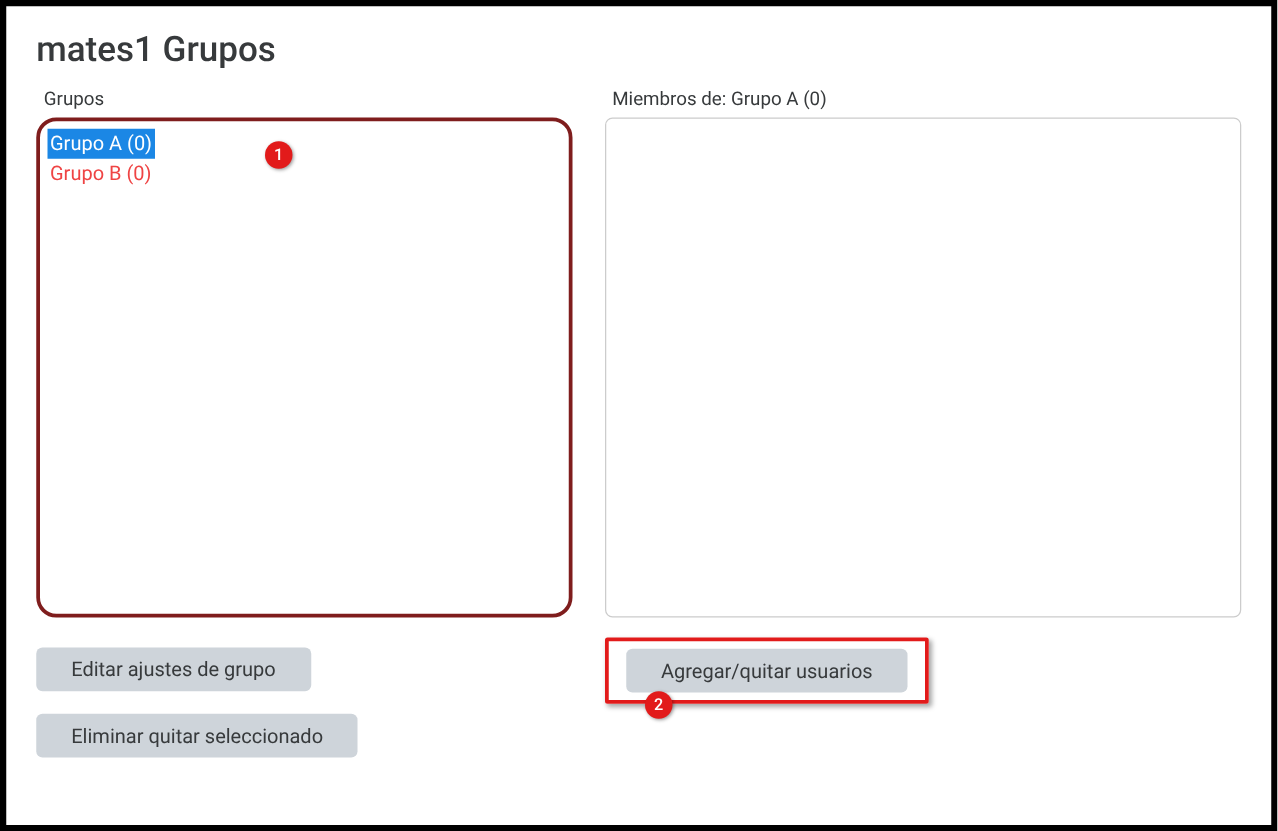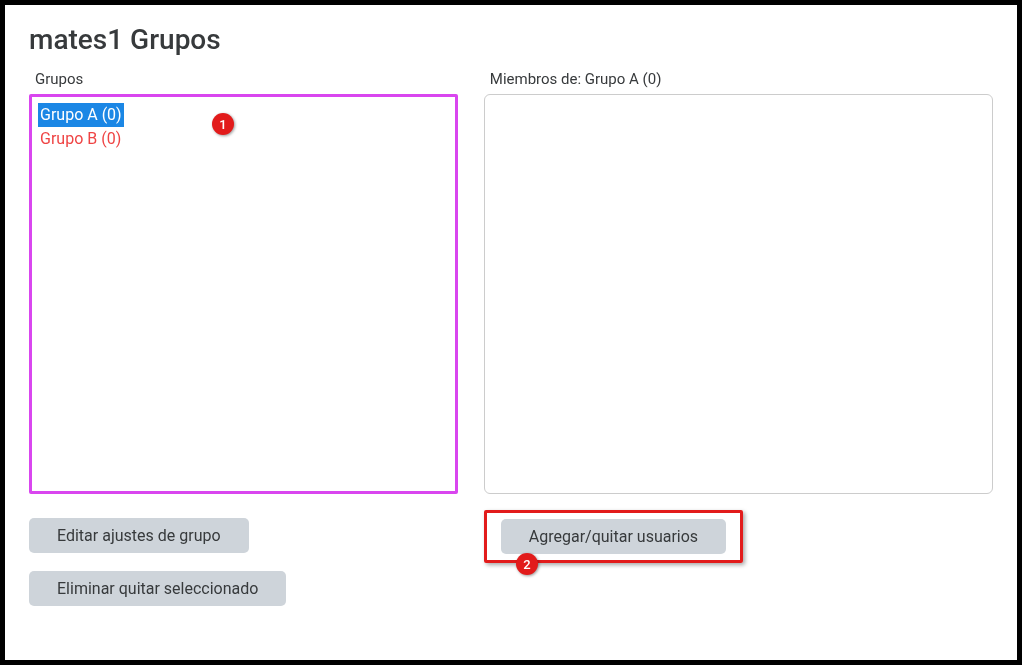--- a/index.html
+++ b/index.html
@@ -39,22 +39,22 @@
     }
     .listbox {
       border: 1px solid #ccc;
       border-radius: 6px;
       height: 400px;
       padding: 6px 6px;
       overflow: auto;
       background: #fff;
     }
     .listbox.focused {
-      border: 3px solid #d946ef;
-      border-radius: 2px;
+      border: 3px solid #7f1d1d;
+      border-radius: 16px;
       text-decoration: underline;
     }
     .listbox .item {
       font-size: 16px;
       color: #ef4444;
       padding: 1px 2px;
       line-height: 1.35;
       display: inline-block;
       cursor: default;
     }

